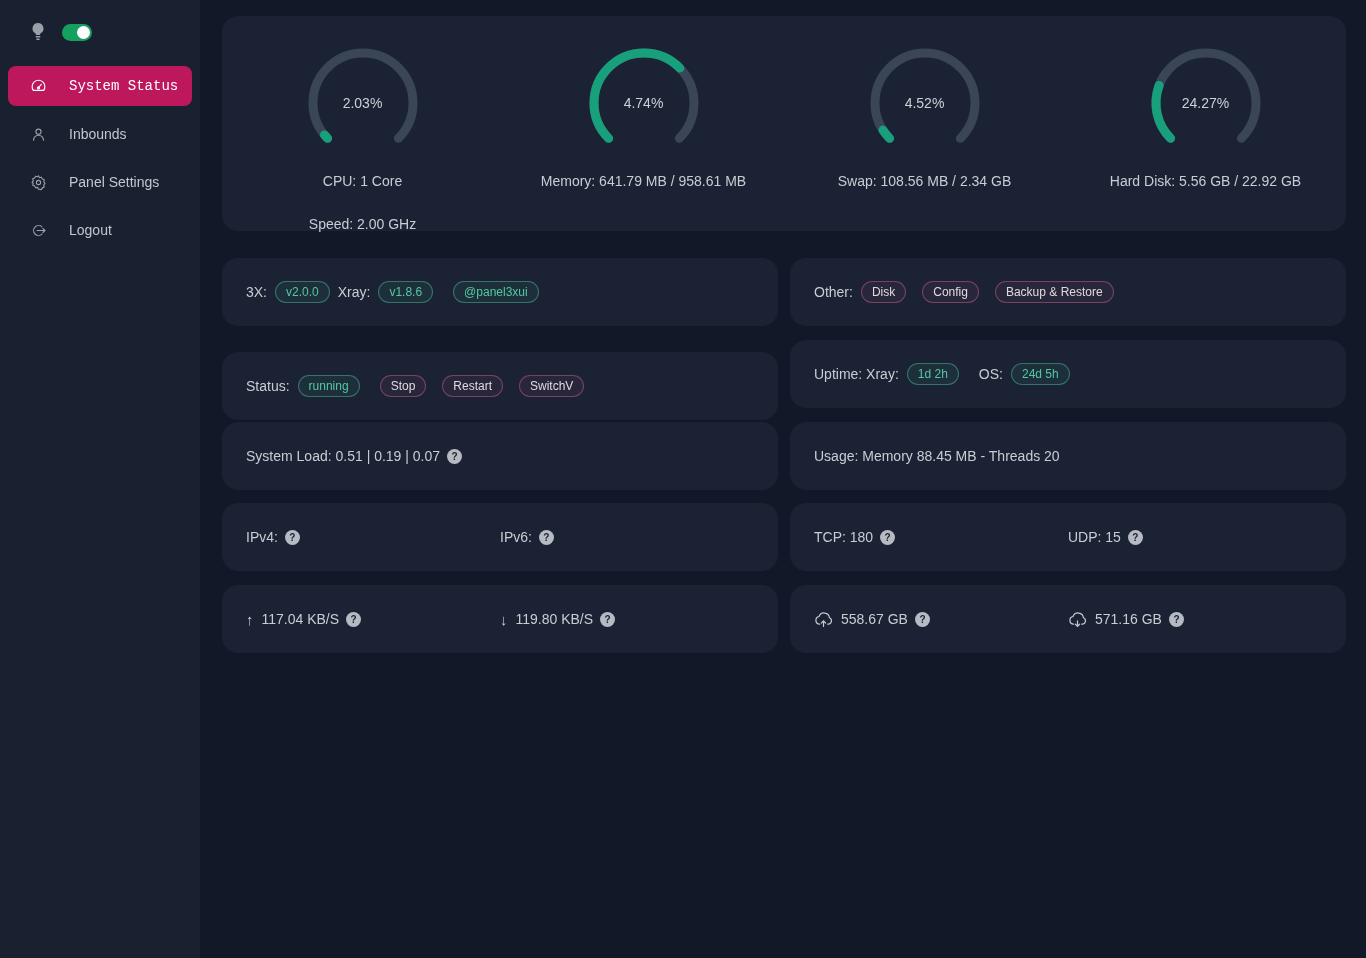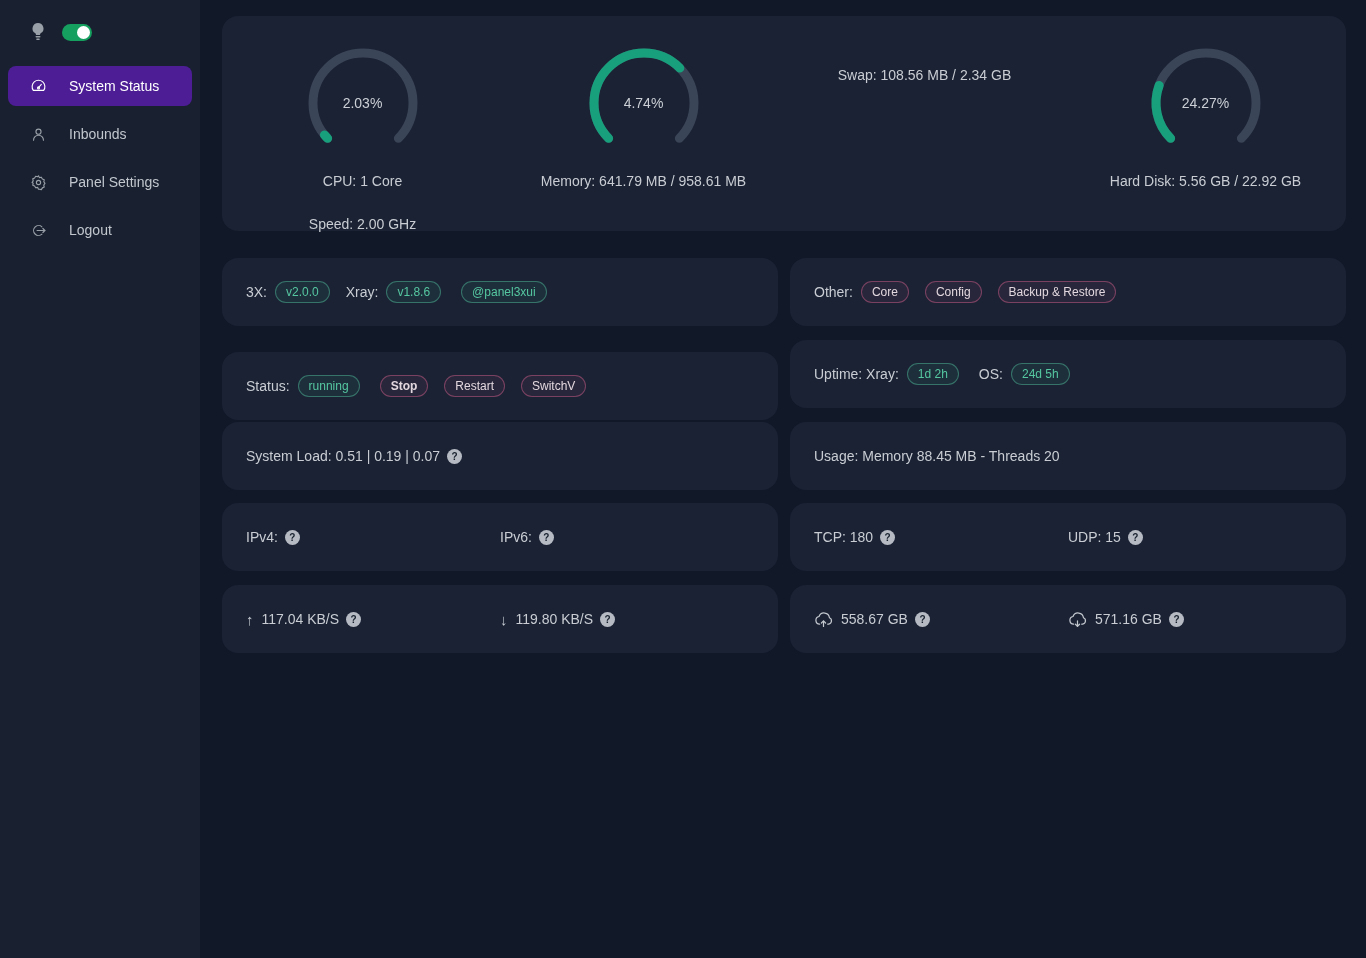--- a/index.html
+++ b/index.html
@@ -7,21 +7,21 @@
 
   
   .sidebar { position:absolute; left:0; top:0; width:200px; height:958px; background:#192130; z-index:2; }
   .theme-row { display:flex; align-items:center; gap:16px; padding:22px 0 14px 30px; }
   .bulb { width:16px; height:20px; }
   .switch { position:relative; width:30px; height:17px; background:#16a05f; border-radius:9px; cursor:pointer; }
   .switch .knob { position:absolute; right:2px; top:2px; width:13px; height:13px; border-radius:50%; background:#ffffff; }
   .menu { margin-top:10px; }
   .menu-item { display:flex; align-items:center; gap:22px; height:40px; margin:8px 8px 8px 8px; padding-left:22px; border-radius:8px; color:#c2c7ce; font-size:14px; cursor:pointer; }
   .menu-item svg { flex:0 0 auto; }
-  .menu-item.selected { background:#4c1d95; color:#ffffff; }
+  .menu-item.selected { background:#be185d; color:#ffffff;font-family:Liberation Mono, monospace; }
   .icon-stroke { stroke:#9aa0a8; fill:none; stroke-width:1.6; stroke-linecap:round; stroke-linejoin:round; }
   .menu-item.selected .icon-stroke { stroke:#ffffff; }
 
   
   .card { position:absolute; background:#1a2234; border-radius:16px; }
   .top-card { left:222px; top:16px; width:1124px; height:215px; display:flex; justify-content:flex-end; padding-top:27px; }
 
   .gauge-col { display:flex; flex-direction:column; align-items:center; width:281px; }
   .gauge-wrap { position:relative; width:120px; height:120px; }
   .gauge-track { fill:none; stroke:#3a4557; stroke-width:9; stroke-linecap:round; }
@@ -111,55 +111,62 @@
       <svg viewBox="0 0 120 120" width="120" height="120">
         <path class="gauge-track" d="M24.64 95.36 A50 50 0 1 1 95.36 95.36" pathLength="100"></path>
         <path class="gauge-fill" d="M24.64 95.36 A50 50 0 1 1 95.36 95.36" pathLength="100" stroke-dasharray="66.94 100"></path>
       </svg>
       <div class="gauge-pct">4.74%</div>
     </div>
     <div class="gauge-label">Memory: 641.79 MB / 958.61 MB</div>
 
   </div>
   <div class="gauge-col">
+    <div class="gauge-wrap">
+      <svg viewBox="0 0 120 120" width="120" height="120">
+        <path class="gauge-track" d="M24.64 95.36 A50 50 0 1 1 95.36 95.36" pathLength="100"></path>
+        <path class="gauge-fill" d="M24.64 95.36 A50 50 0 1 1 95.36 95.36" pathLength="100" stroke-dasharray="4.52 100"></path>
+      </svg>
+      <div class="gauge-pct">4.52%</div>
+    </div>
     <div class="gauge-label">Swap: 108.56 MB / 2.34 GB</div>
 
   </div>
   <div class="gauge-col">
     <div class="gauge-wrap">
       <svg viewBox="0 0 120 120" width="120" height="120">
         <path class="gauge-track" d="M24.64 95.36 A50 50 0 1 1 95.36 95.36" pathLength="100"></path>
         <path class="gauge-fill" d="M24.64 95.36 A50 50 0 1 1 95.36 95.36" pathLength="100" stroke-dasharray="24.27 100"></path>
       </svg>
       <div class="gauge-pct">24.27%</div>
     </div>
     <div class="gauge-label">Hard Disk: 5.56 GB / 22.92 GB</div>
 
   </div>
 </div>
 
 <div class="card row-card" style="left:222px; top:258px;">
   <span class="lbl">3X:</span>
   <span class="pill green">v2.0.0</span>
-  <span class="lbl" style="margin-left:8px;">Xray:</span>
+  <span class="lbl" style="">Xray:</span>
   <span class="pill green">v1.8.6</span>
   <span class="pill green" style="margin-left:12px;">@panel3xui</span>
 </div>
 
 <div class="card row-card" style="left:790px; top:258px;">
   <span class="lbl">Other:</span>
-  <span class="pill pink">Core</span>
+  <span class="pill pink">Disk</span>
   <span class="pill pink" style="margin-left:8px;">Config</span>
   <span class="pill pink" style="margin-left:8px;">Backup &amp; Restore</span>
 </div>
 
 <div class="card row-card" style="left:222px; top:352px;">
   <span class="lbl">Status:</span>
   <span class="pill green static">running</span>
-  <span class="pill pink" style="margin-left:12px;font-weight:bold;">Stop</span>
+  <span class="pill pink" style="margin-left:12px;">Stop</span>
   <span class="pill pink" style="margin-left:8px;">Restart</span>
   <span class="pill pink" style="margin-left:8px;">SwitchV</span>
 </div>
 
 <div class="card row-card" style="left:790px; top:340px;">
   <span class="lbl">Uptime: Xray:</span>
   <span class="pill green static">1d 2h</span>
   <span class="lbl" style="margin-left:12px;">OS:</span>
   <span class="pill green static">24d 5h</span>
 </div>

